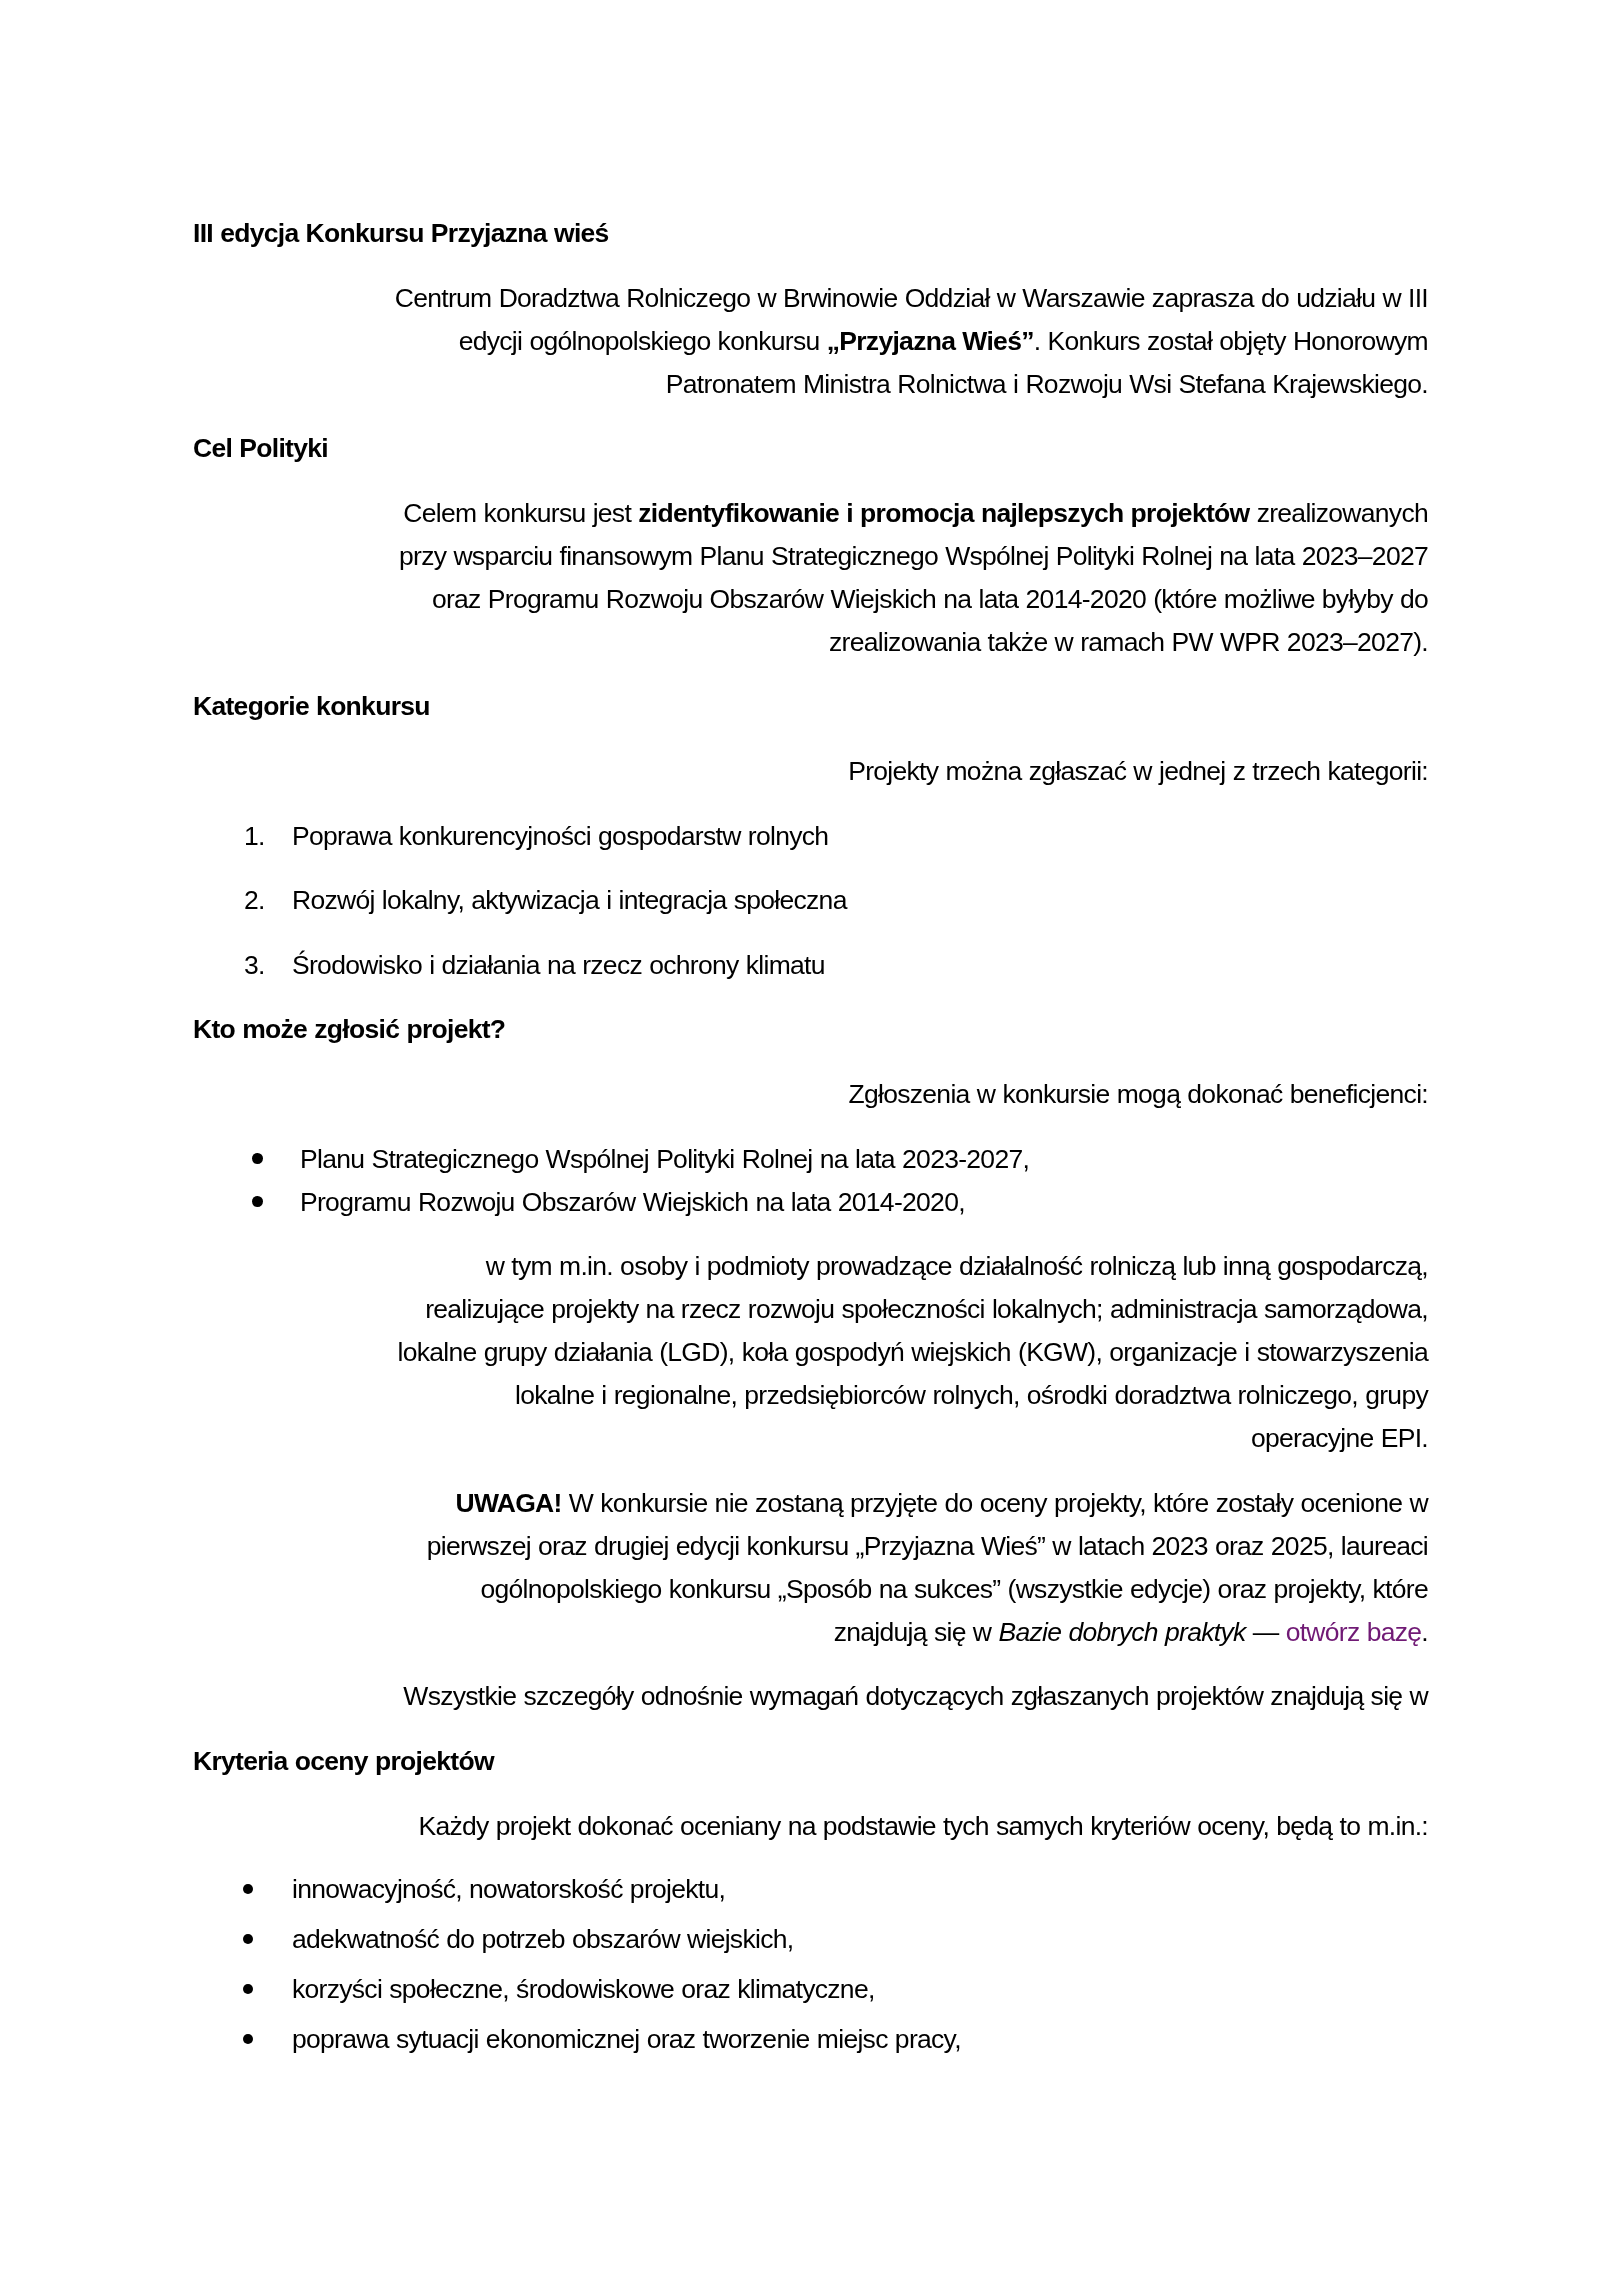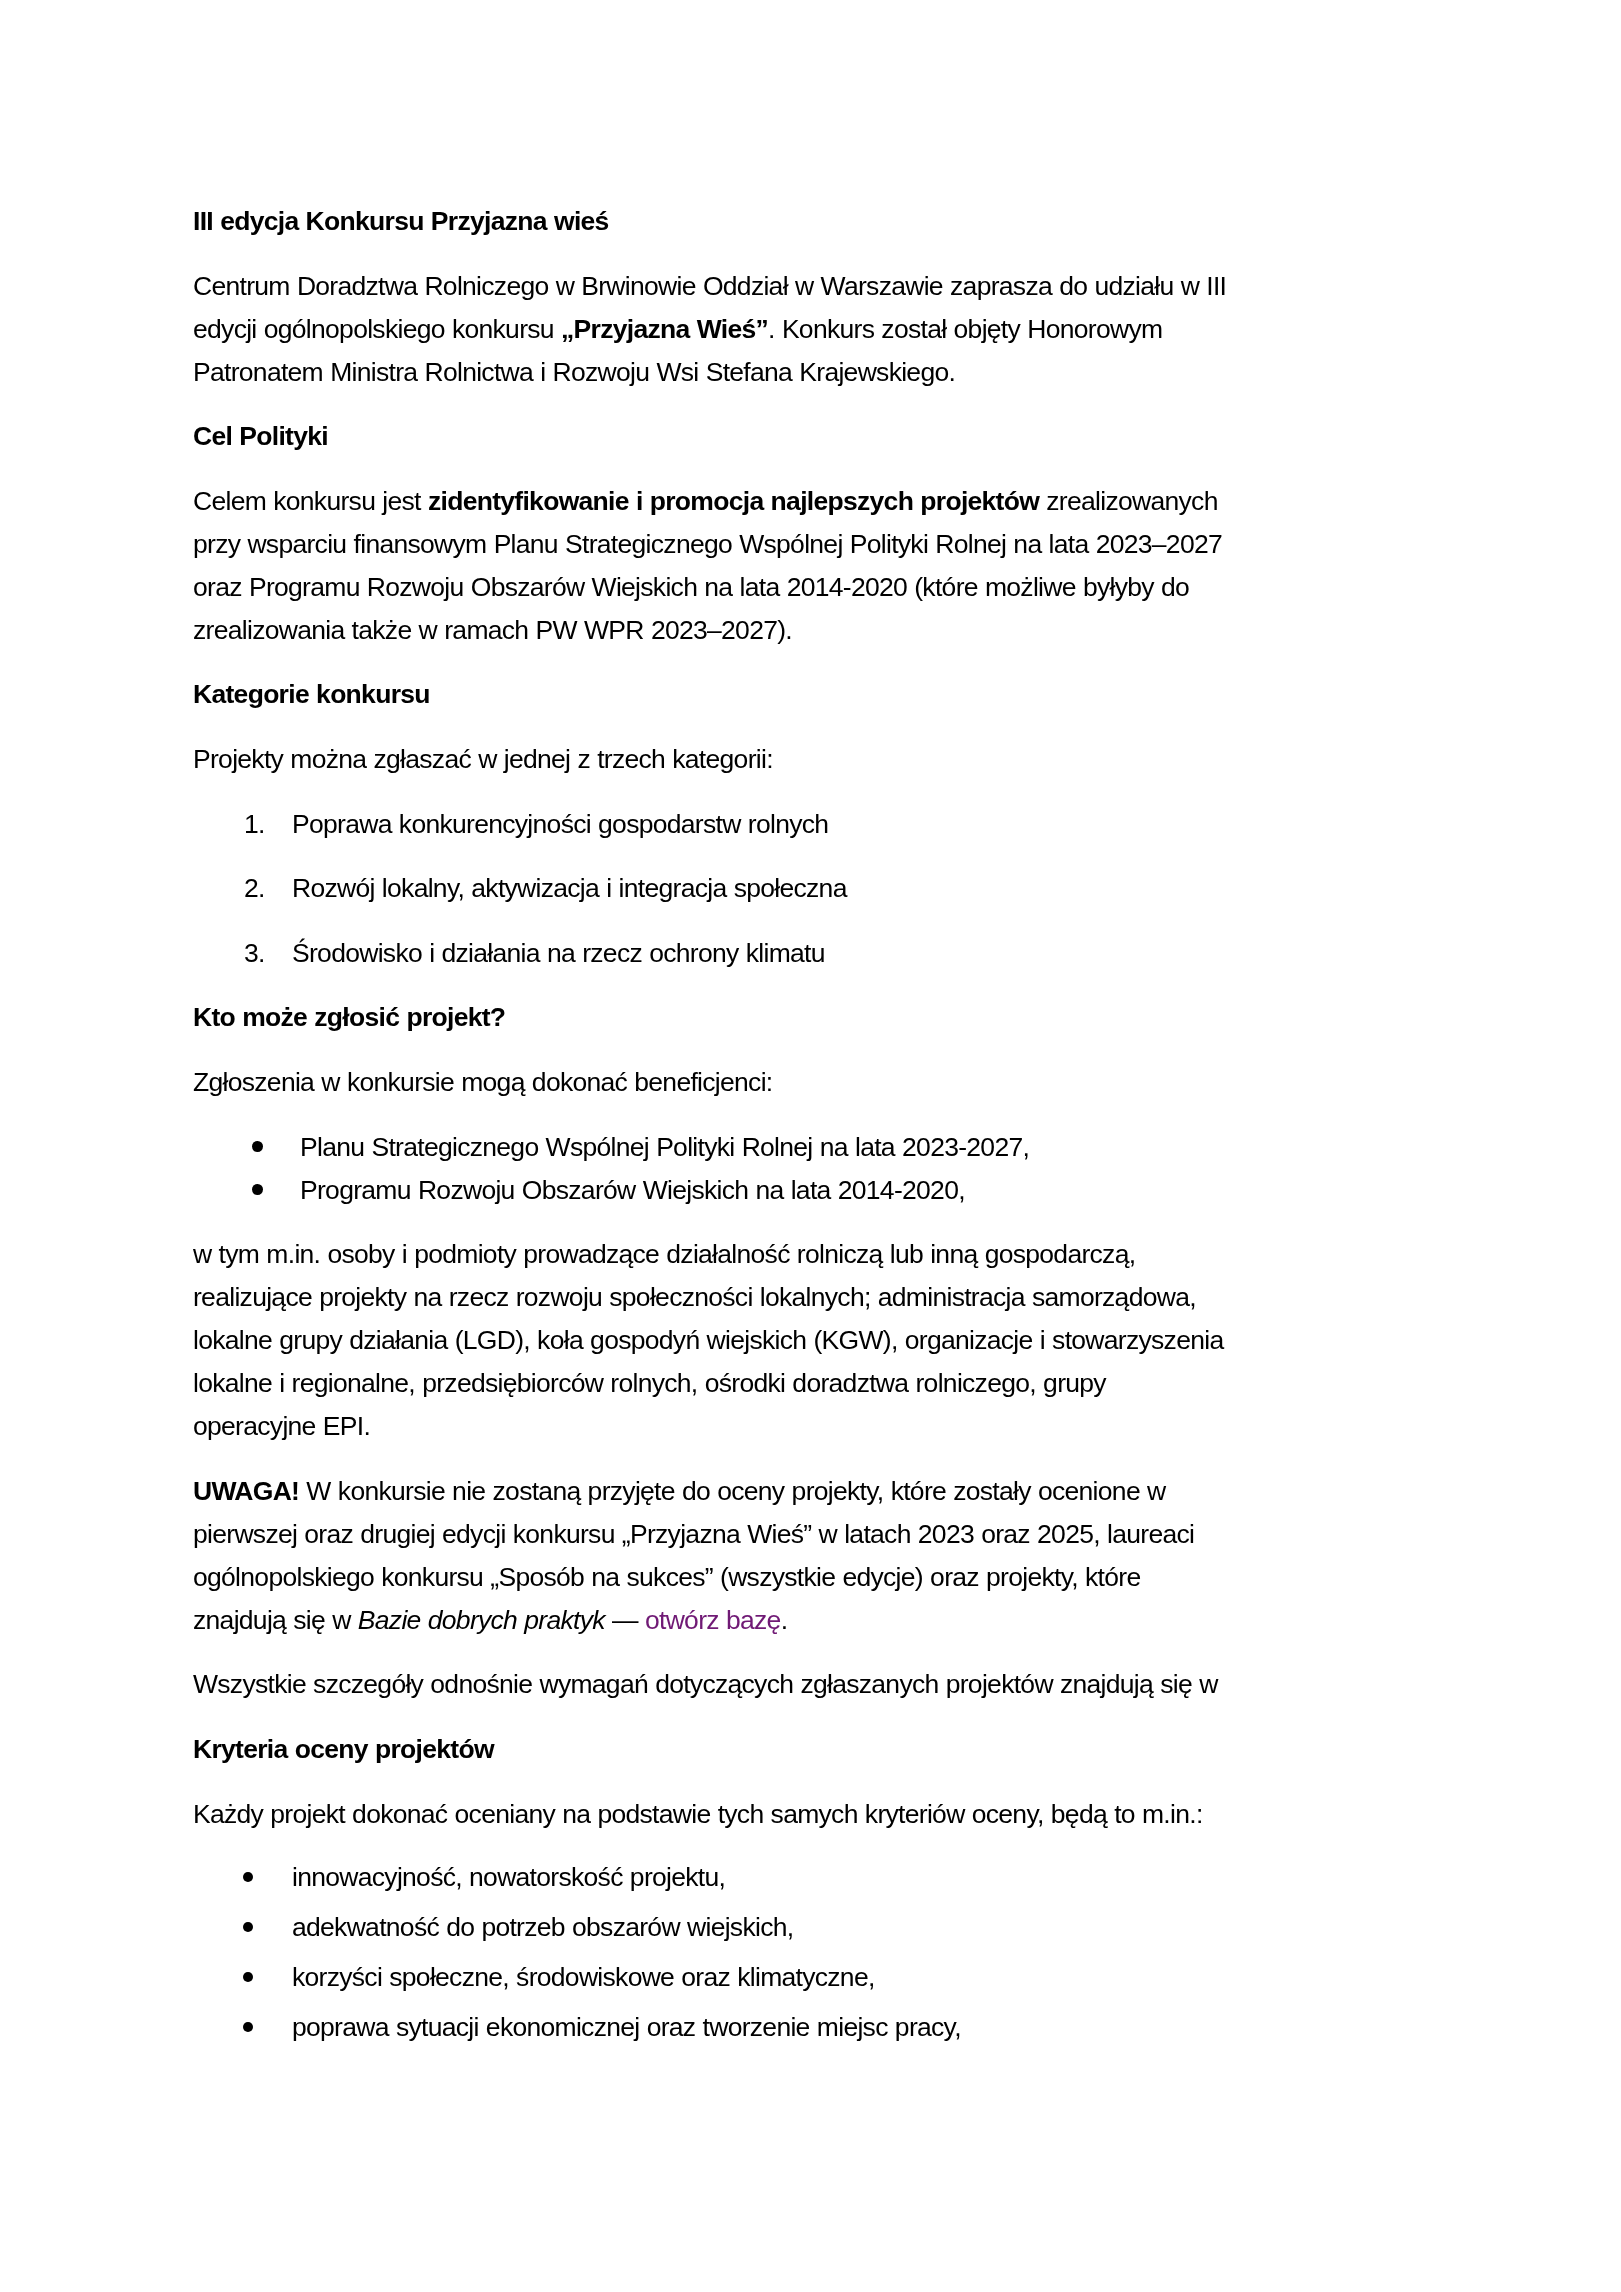--- a/index.html
+++ b/index.html
@@ -11,32 +11,32 @@
     width: 1621px;
     height: 2293px;
     position: relative;
     overflow: hidden;
     font-family: "Liberation Sans", "DejaVu Sans", sans-serif;
     color: #000000;
   }
   .page {
     position: absolute;
     left: 193px;
-    top: 200px;
+    top: 212px;
     width: 1235px;
   }
   .line {
     display: block;
     font-size: 26.5px;
     line-height: 43px;
     letter-spacing: -0.7px;
     word-spacing: 0.5px;
     white-space: nowrap;
   }
-  .para { margin: 0 0 21.6px 0; }
+  .para { margin: 0 0 21.6px 0; text-align: right; }
   .heading {
     font-weight: bold;
     margin: 0 0 21.6px 0;
   }
   b, .bold { font-weight: bold; }
   i, .ital { font-style: italic; }
   .link {
     color: #701a75;
     text-decoration: none;
     cursor: pointer;

